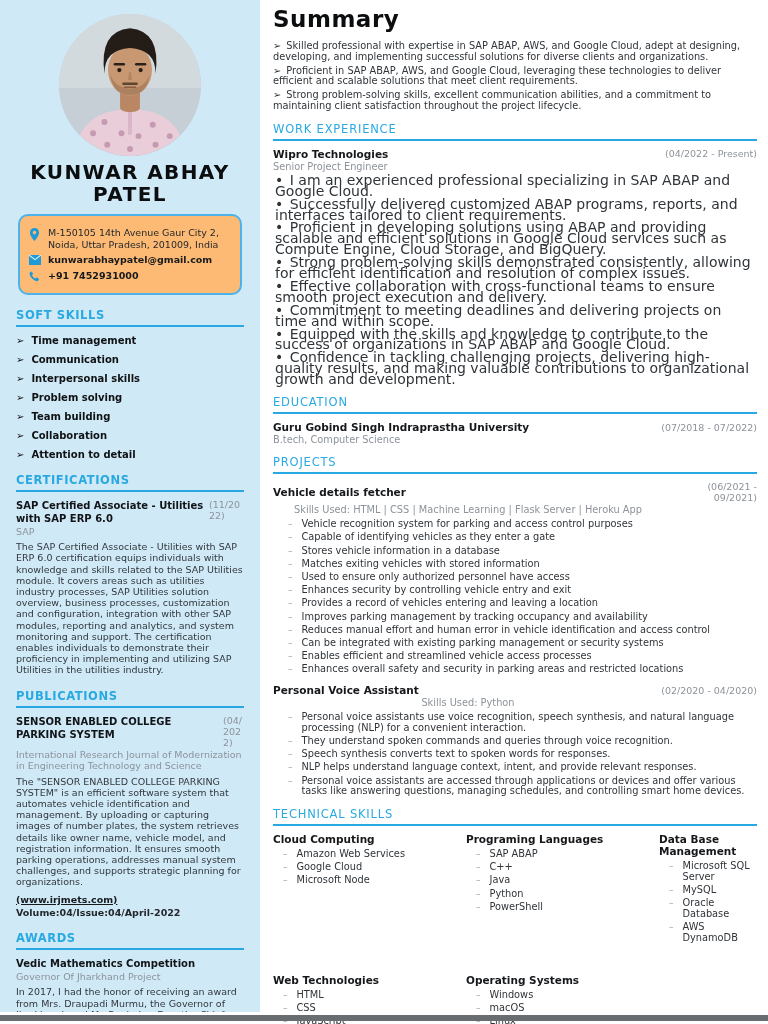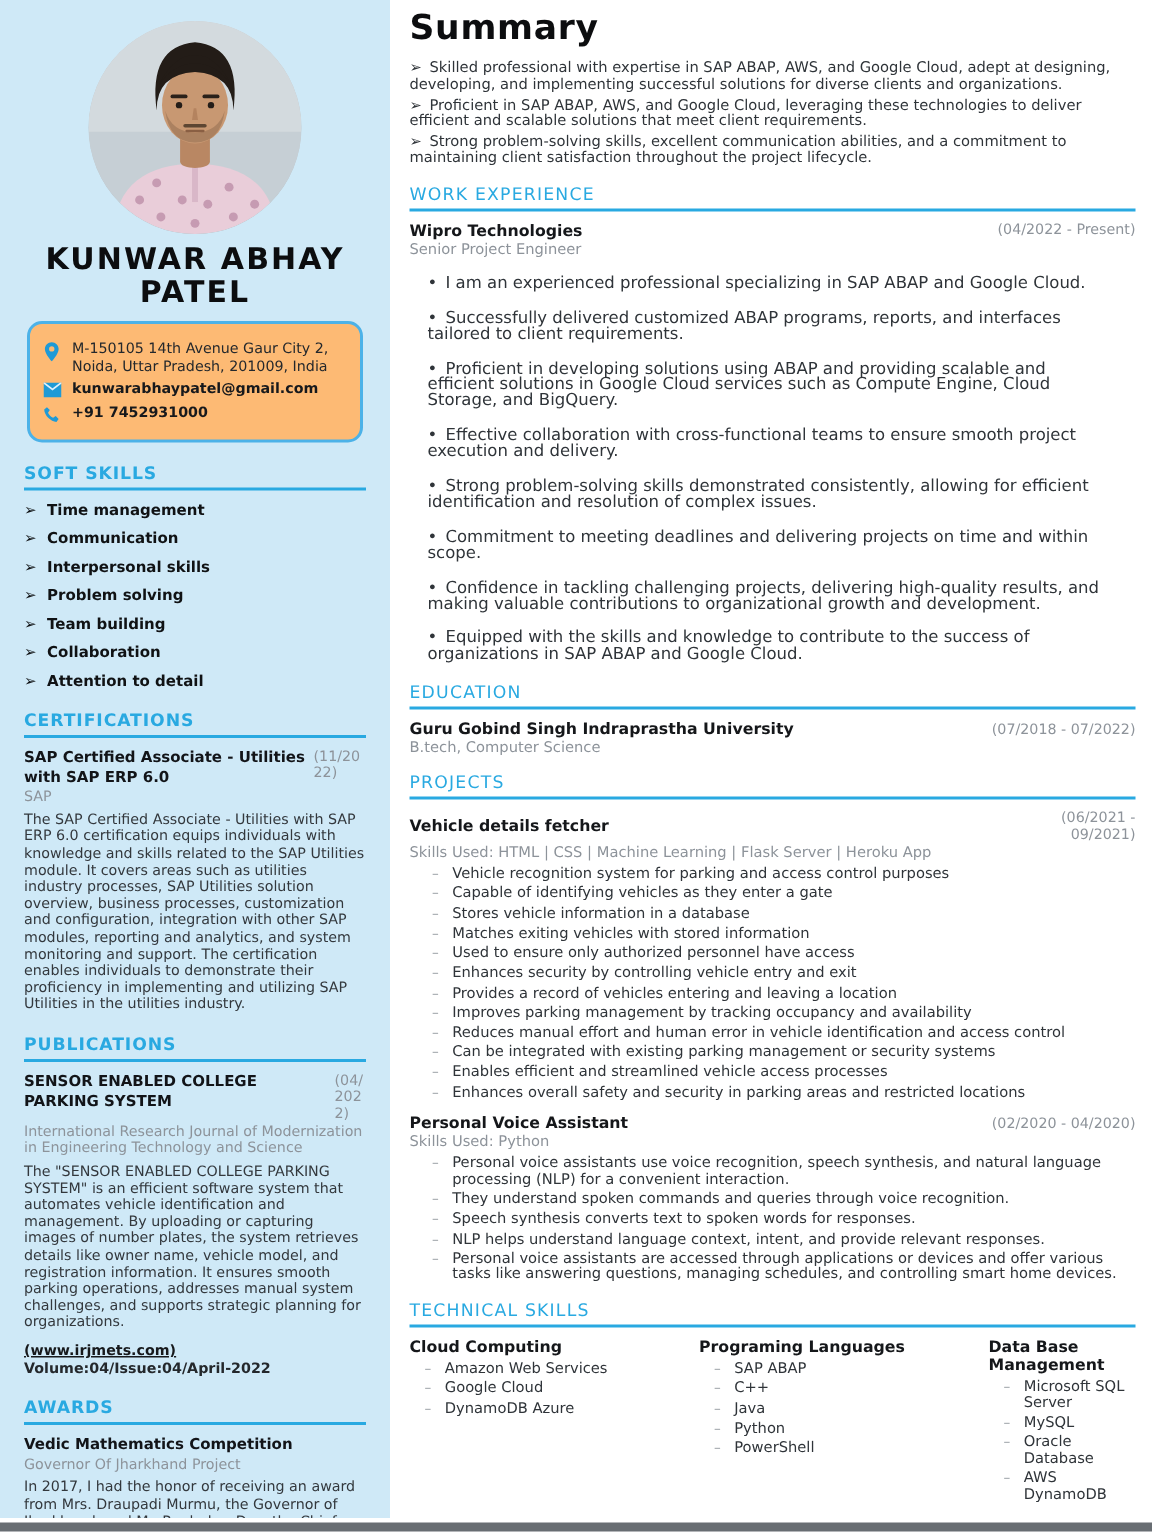--- a/index.html
+++ b/index.html
@@ -39,23 +39,23 @@
   .summary-title{font-size:23px;font-weight:bold;letter-spacing:.5px;color:#0c0d0f;margin:2px 0 9px;}
   .sum-li{font-size:9.8px;line-height:10.8px;margin:3px 0;color:#2f3439;}
   .sum-li .arr{margin-right:2px;}
   .main-h{color:#29a9e1;font-weight:normal;font-size:11.5px;letter-spacing:.8px;
           border-bottom:2px solid #29a9e1;padding-bottom:3px;margin:10px 0 7px;}
   .entry-head{display:flex;justify-content:space-between;gap:8px;align-items:center;}
   .entry-title{font-weight:bold;font-size:10.5px;color:#15171a;line-height:12px;}
   .date{color:#8d939a;font-size:9.5px;line-height:11px;white-space:nowrap;text-align:right;}
   .date-wrap{white-space:normal;width:82px;flex:none;}
   .role{color:#8d939a;font-size:9.8px;line-height:11px;margin:1px 0 3px;}
-  .we-li{font-size:11px;line-height:10.9px;margin:12px;color:#2f3439;}
+  .we-li{font-size:14px;line-height:10.9px;margin:2px;color:#2f3439;}
   .we-li .mk{margin-right:2px;}
-  .skills-used{color:#8d939a;font-size:9.8px;line-height:11px;margin:1px 0 4px;width:390px;}
+  .skills-used{color:#8d939a;font-size:9.8px;line-height:11px;margin:1px 0 4px;width:390px;text-align:center;}
   .pli{display:flex;gap:9px;padding-left:15px;margin:2.5px 0;font-size:9.8px;line-height:10.7px;color:#2f3439;}
   .pli .mk{color:#9aa0a6;flex:none;font-size:9px;}
   .proj-block{margin-bottom:9px;}
   .tech-grid{display:grid;grid-template-columns:165px 165px 1fr;column-gap:6px;row-gap:11px;margin-top:3px;gap:28px;}
   .cat-name{font-weight:bold;font-size:10.5px;color:#15171a;margin-bottom:4px;}
   .cat .pli{padding-left:10px;}
   
   .bottom-bar{position:absolute;left:0;right:0;bottom:3px;height:6px;background:#686d72;}
 </style>
 </head>
@@ -234,29 +234,29 @@
       </div>
       <div class="role">Senior Project Engineer</div>
       <div>
 
           <p class="we-li"><span class="mk">•</span> <span>I am an experienced professional specializing in SAP ABAP and Google Cloud.</span></p>
 
           <p class="we-li"><span class="mk">•</span> <span>Successfully delivered customized ABAP programs, reports, and interfaces tailored to client requirements.</span></p>
 
           <p class="we-li"><span class="mk">•</span> <span>Proficient in developing solutions using ABAP and providing scalable and efficient solutions in Google Cloud services such as Compute Engine, Cloud Storage, and BigQuery.</span></p>
 
+          <p class="we-li"><span class="mk">•</span> <span>Strong problem-solving skills demonstrated consistently, allowing for efficient identification and resolution of complex issues.</span></p>
+
           <p class="we-li"><span class="mk">•</span> <span>Effective collaboration with cross-functional teams to ensure smooth project execution and delivery.</span></p>
 
-          <p class="we-li"><span class="mk">•</span> <span>Strong problem-solving skills demonstrated consistently, allowing for efficient identification and resolution of complex issues.</span></p>
-
           <p class="we-li"><span class="mk">•</span> <span>Commitment to meeting deadlines and delivering projects on time and within scope.</span></p>
 
+          <p class="we-li"><span class="mk">•</span> <span>Equipped with the skills and knowledge to contribute to the success of organizations in SAP ABAP and Google Cloud.</span></p>
+
           <p class="we-li"><span class="mk">•</span> <span>Confidence in tackling challenging projects, delivering high-quality results, and making valuable contributions to organizational growth and development.</span></p>
-
-          <p class="we-li"><span class="mk">•</span> <span>Equipped with the skills and knowledge to contribute to the success of organizations in SAP ABAP and Google Cloud.</span></p>
         </div>
     </div>
 
     <div class="main-h">EDUCATION</div>
     <div>
       <div class="entry-head">
         <div class="entry-title">Guru Gobind Singh Indraprastha University</div>
         <div class="date">(07/2018 - 07/2022)</div>
       </div>
       <div class="role">B.tech, Computer Science</div>
@@ -378,21 +378,21 @@
         <div class="pli">
               <span class="mk">–</span>
               <span>Amazon Web Services</span>
             </div>
             <div class="pli">
               <span class="mk">–</span>
               <span>Google Cloud</span>
             </div>
             <div class="pli">
               <span class="mk">–</span>
-              <span>DynamoDB Azure</span>
+              <span>Microsoft Node</span>
             </div>
           </div>
       </div>
       <div class="cat">
         <div class="cat-name">Programing Languages</div>
         <div>
 
         <div class="pli">
               <span class="mk">–</span>
               <span>SAP ABAP</span>

